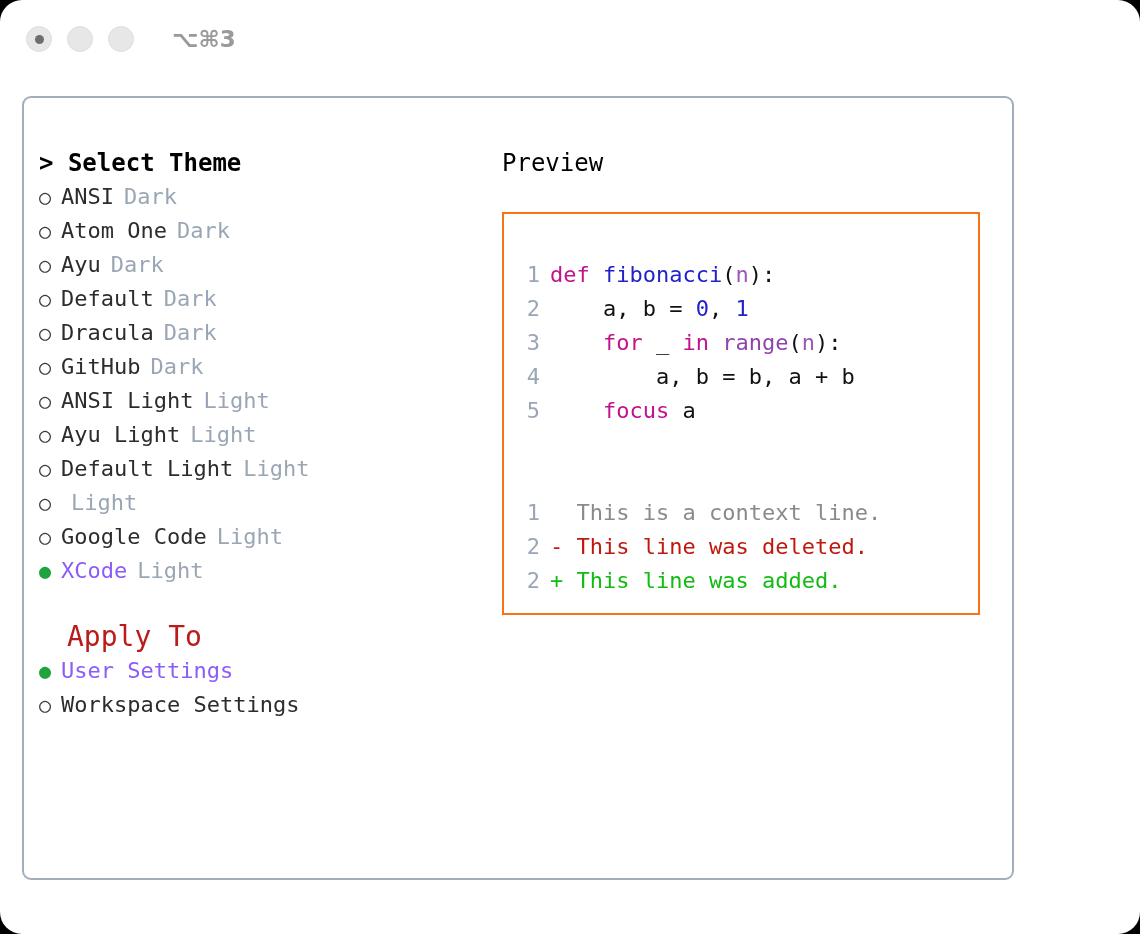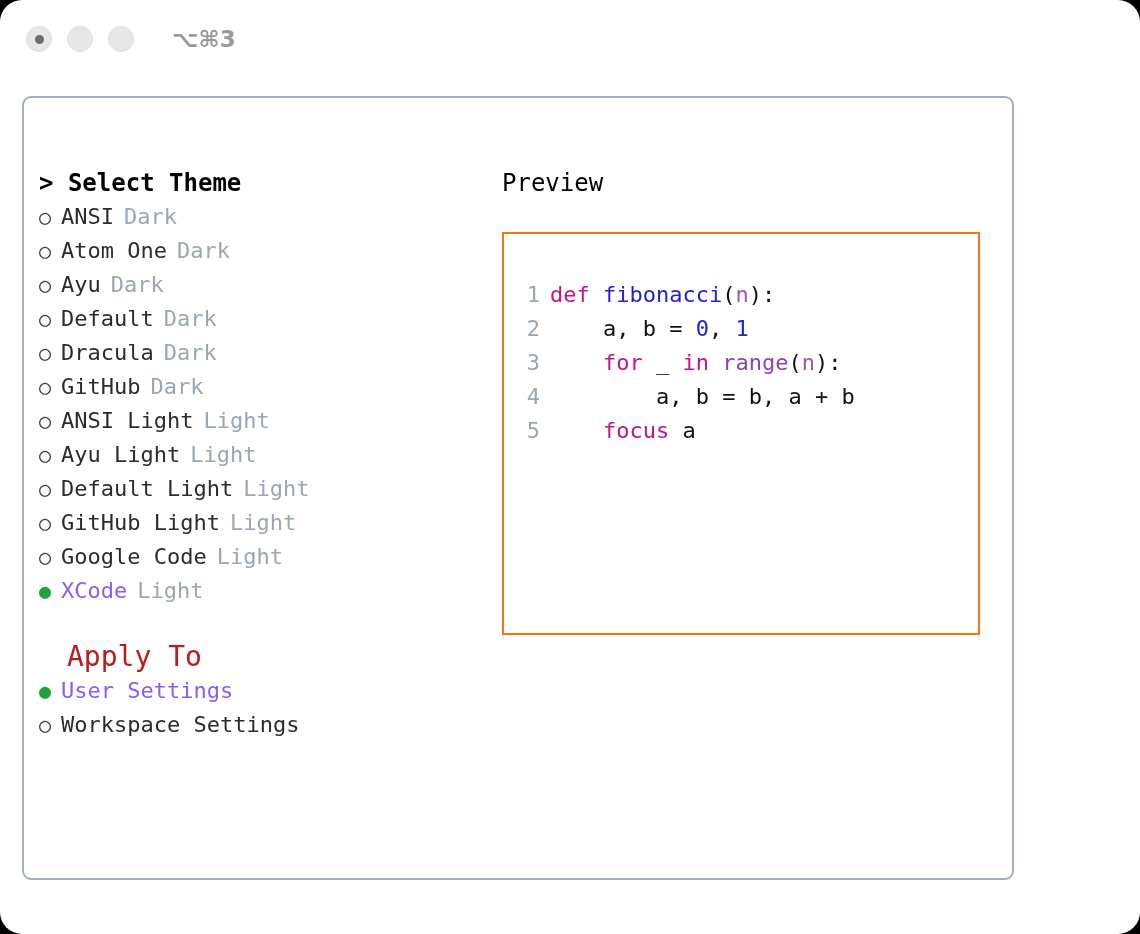--- a/index.html
+++ b/index.html
@@ -75,21 +75,20 @@
     border: 2px solid #a3aebd;
     border-radius: 9px;
     box-sizing: border-box;
     background: #ffffff;
   }
 
   .panel-inner {
     position: relative;
     width: 100%;
     height: 100%;
-    margin-top: 20px;
   }
 
   
   .left-col {
     position: absolute;
     left: 15px;
     top: 48px;
     width: 430px;
   }
 
@@ -217,21 +216,21 @@
         <div id="theme-items">
             <div class="theme-row"><span class="marker">○</span><span class="theme-name">ANSI</span><span class="theme-kind">Dark</span></div>
             <div class="theme-row"><span class="marker">○</span><span class="theme-name">Atom One</span><span class="theme-kind">Dark</span></div>
             <div class="theme-row"><span class="marker">○</span><span class="theme-name">Ayu</span><span class="theme-kind">Dark</span></div>
             <div class="theme-row"><span class="marker">○</span><span class="theme-name">Default</span><span class="theme-kind">Dark</span></div>
             <div class="theme-row"><span class="marker">○</span><span class="theme-name">Dracula</span><span class="theme-kind">Dark</span></div>
             <div class="theme-row"><span class="marker">○</span><span class="theme-name">GitHub</span><span class="theme-kind">Dark</span></div>
             <div class="theme-row"><span class="marker">○</span><span class="theme-name">ANSI Light</span><span class="theme-kind">Light</span></div>
             <div class="theme-row"><span class="marker">○</span><span class="theme-name">Ayu Light</span><span class="theme-kind">Light</span></div>
             <div class="theme-row"><span class="marker">○</span><span class="theme-name">Default Light</span><span class="theme-kind">Light</span></div>
-            <div class="theme-row"><span class="marker">○</span><span class="theme-name">GitHub Light</span><span class="theme-kind">Light</span></div>
+            <div class="theme-row"><span class="marker">○</span><span class="theme-kind">Light</span></div>
             <div class="theme-row"><span class="marker">○</span><span class="theme-name">Google Code</span><span class="theme-kind">Light</span></div>
             <div class="theme-row selected"><span class="marker">●</span><span class="theme-name">XCode</span><span class="theme-kind">Light</span></div>
           </div>
 
         <div class="section-gap"></div>
 
         <div class="apply-header">Apply To</div>
 
         <div id="apply-items">
             <div class="theme-row selected"><span class="marker">●</span><span class="theme-name">User Settings</span></div>
@@ -246,18 +245,23 @@
         <div class="code-box">
           <div id="code-lines">
               <div class="code-line"><span class="ln">1</span><span class="kw">def </span><span class="fn">fibonacci</span><span class="pl">(</span><span class="var">n</span><span class="pl">):</span></div>
               <div class="code-line"><span class="ln">2</span><span class="pl">    a, b = </span><span class="num">0</span><span class="pl">, </span><span class="num">1</span></div>
               <div class="code-line"><span class="ln">3</span><span class="pl">    </span><span class="kw">for</span><span class="pl"> _ </span><span class="kw">in</span><span class="pl"> </span><span class="bi">range</span><span class="pl">(</span><span class="var">n</span><span class="pl">):</span></div>
               <div class="code-line"><span class="ln">4</span><span class="pl">        a, b = b, a + b</span></div>
               <div class="code-line"><span class="ln">5</span><span class="pl">    </span><span class="kw">focus</span><span class="pl"> a</span></div>
             </div>
           <div class="blank-line"></div>
           <div class="blank-line"></div>
+          <div id="diff-lines">
+              <div class="code-line"><span class="ln">1</span><span class="diff-ctx"> </span><span class="diff-ctx"> This is a context line.</span></div>
+              <div class="code-line"><span class="ln">2</span><span class="diff-del">-</span><span class="diff-del"> This line was deleted.</span></div>
+              <div class="code-line"><span class="ln">2</span><span class="diff-add">+</span><span class="diff-add"> This line was added.</span></div>
+            </div>
         </div>
       </div>
 
     </div>
   </div>
 </div>
 
 </body></html>

